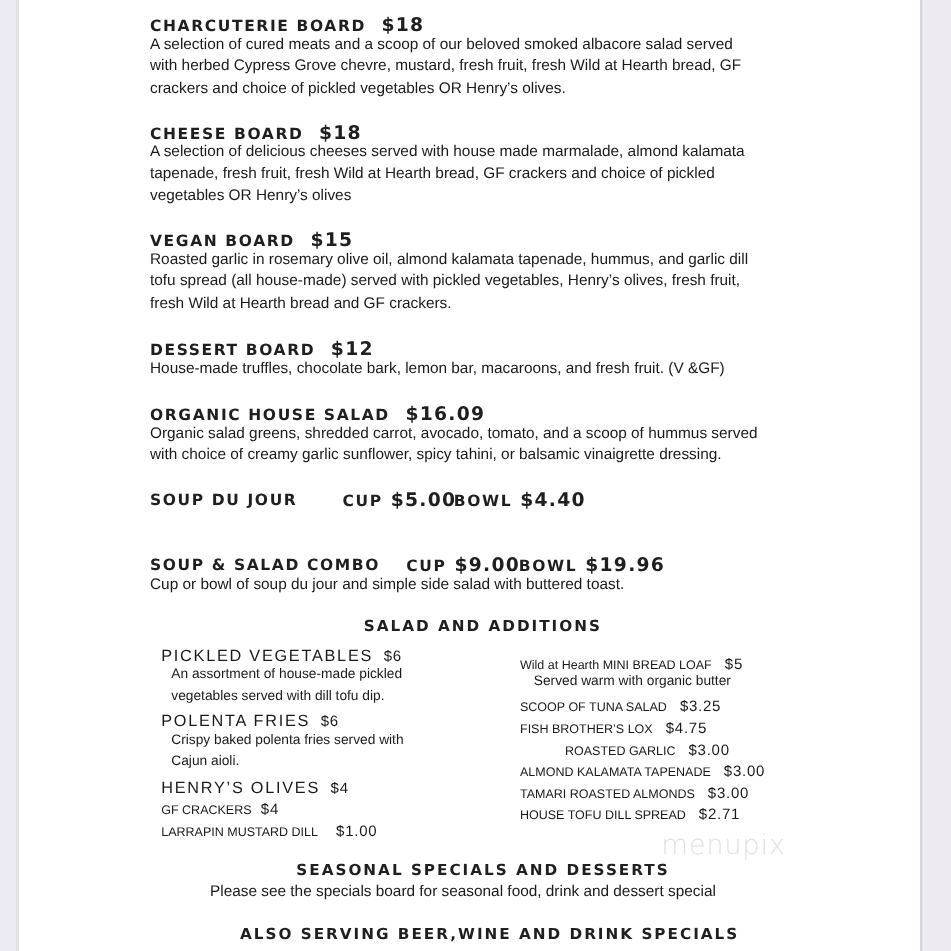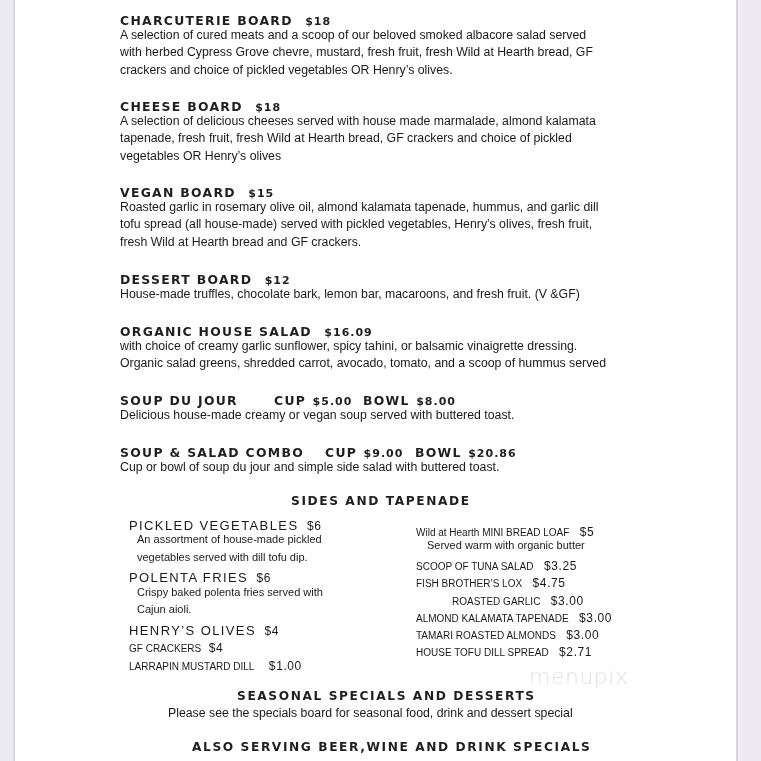--- a/index.html
+++ b/index.html
@@ -30,21 +30,21 @@
     .title {
       font-family: "DejaVu Sans", sans-serif;
       font-weight: bold;
       font-size: 12.4px;
       letter-spacing: 1.3px;
       color: #1f1f1f;
     }
     .price {
       font-family: "DejaVu Sans", sans-serif;
       font-weight: bold;
-      font-size: 11px;
+      font-size: 15px;
       letter-spacing: 1px;
       color: #1f1f1f;
     }
     .desc {
       font-family: "Liberation Sans", sans-serif;
       font-size: 12.3px;
       line-height: 17.4px;
       color: #1a1a1a;
     }
 
@@ -131,55 +131,52 @@
   </div>
   <div class="abs desc" style="left:105px; top:286px;">
     <div>House-made truffles, chocolate bark, lemon bar, macaroons, and fresh fruit. (V &amp;GF)</div>
   </div>
 
   <div class="abs" style="left:105px; top:322px;">
     <span class="title">ORGANIC HOUSE SALAD</span>
     <span class="price" style="margin-left:8px;">$16.09</span>
   </div>
   <div class="abs desc" style="left:105px; top:338px;">
+    <div>Organic salad greens, shredded carrot, avocado, tomato, and a scoop of hummus served</div>
     <div>with choice of creamy garlic sunflower, spicy tahini, or balsamic vinaigrette dressing.</div>
-    <div>Organic salad greens, shredded carrot, avocado, tomato, and a scoop of hummus served</div>
   </div>
 
   <div class="abs" style="left:105px; top:391px;">
     <span class="title">SOUP DU JOUR</span>
   </div>
   <div class="abs" style="left:259px; top:391px;">
     <span class="title">CUP</span>
     <span class="price" style="margin-left:2px;">$5.00</span>
   </div>
   <div class="abs" style="left:348px; top:391px;">
     <span class="title">BOWL</span>
-    <span class="price" style="margin-left:2px;">$8.00</span>
-  </div>
-  <div class="abs desc" style="left:105px; top:407px;">
-    <div>Delicious house-made creamy or vegan soup served with buttered toast.</div>
+    <span class="price" style="margin-left:2px;">$4.40</span>
   </div>
 
   <div class="abs" style="left:105px; top:443px;">
     <span class="title">SOUP &amp; SALAD COMBO</span>
   </div>
   <div class="abs" style="left:310px; top:443px;">
     <span class="title">CUP</span>
     <span class="price" style="margin-left:2px;">$9.00</span>
   </div>
   <div class="abs" style="left:400px; top:443px;">
     <span class="title">BOWL</span>
-    <span class="price" style="margin-left:2px;">$20.86</span>
+    <span class="price" style="margin-left:2px;">$19.96</span>
   </div>
   <div class="abs desc" style="left:105px; top:459px;">
     <div>Cup or bowl of soup du jour and simple side salad with buttered toast.</div>
   </div>
 
-  <div class="abs section-heading" style="left:276px; top:494px;">SIDES AND TAPENADE</div>
+  <div class="abs section-heading" style="left:276px; top:494px;">SALAD AND ADDITIONS</div>
 
   <div class="abs" style="left:114px; top:516px;">
     <span class="side-title-spaced">PICKLED VEGETABLES</span>
     <span class="side-price" style="margin-left:4px;">$6</span>
   </div>
   <div class="abs side-desc" style="left:122px; top:533px;">An assortment of house-made pickled</div>
   <div class="abs side-desc" style="left:122px; top:551px;">vegetables served with dill tofu dip.</div>
 
   <div class="abs" style="left:114px; top:568px;">
     <span class="side-title-spaced">POLENTA FRIES</span>

